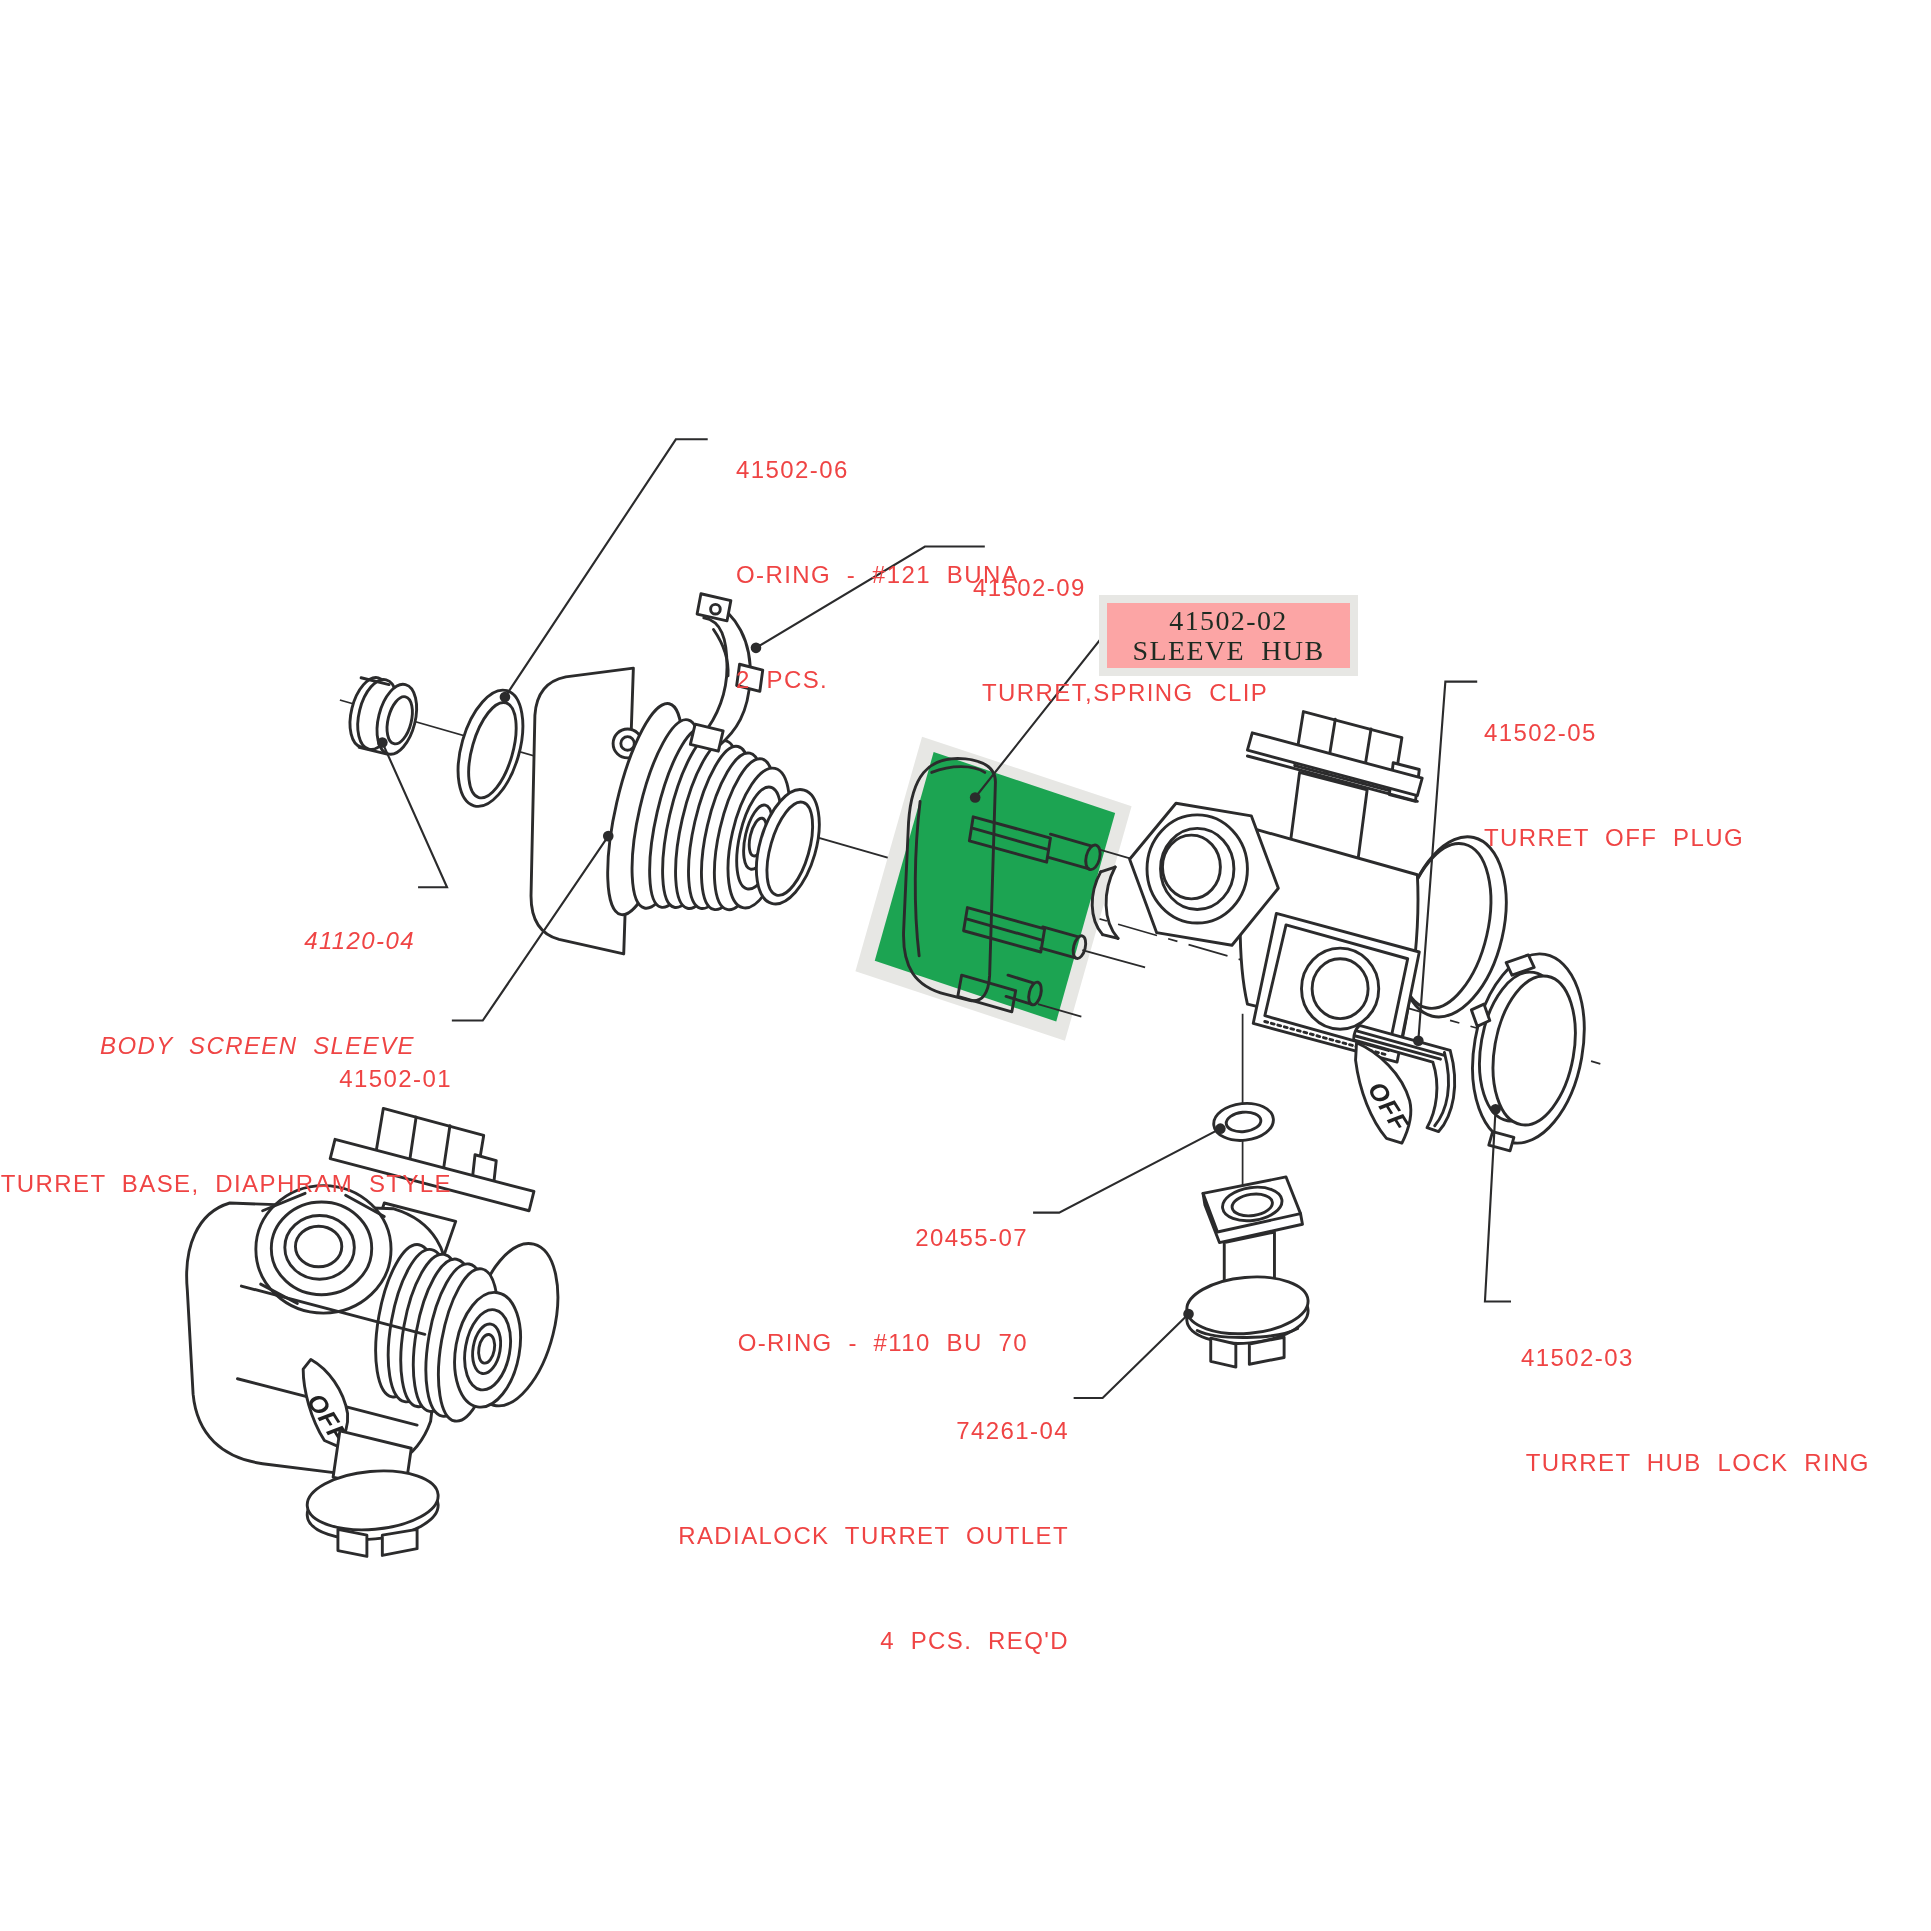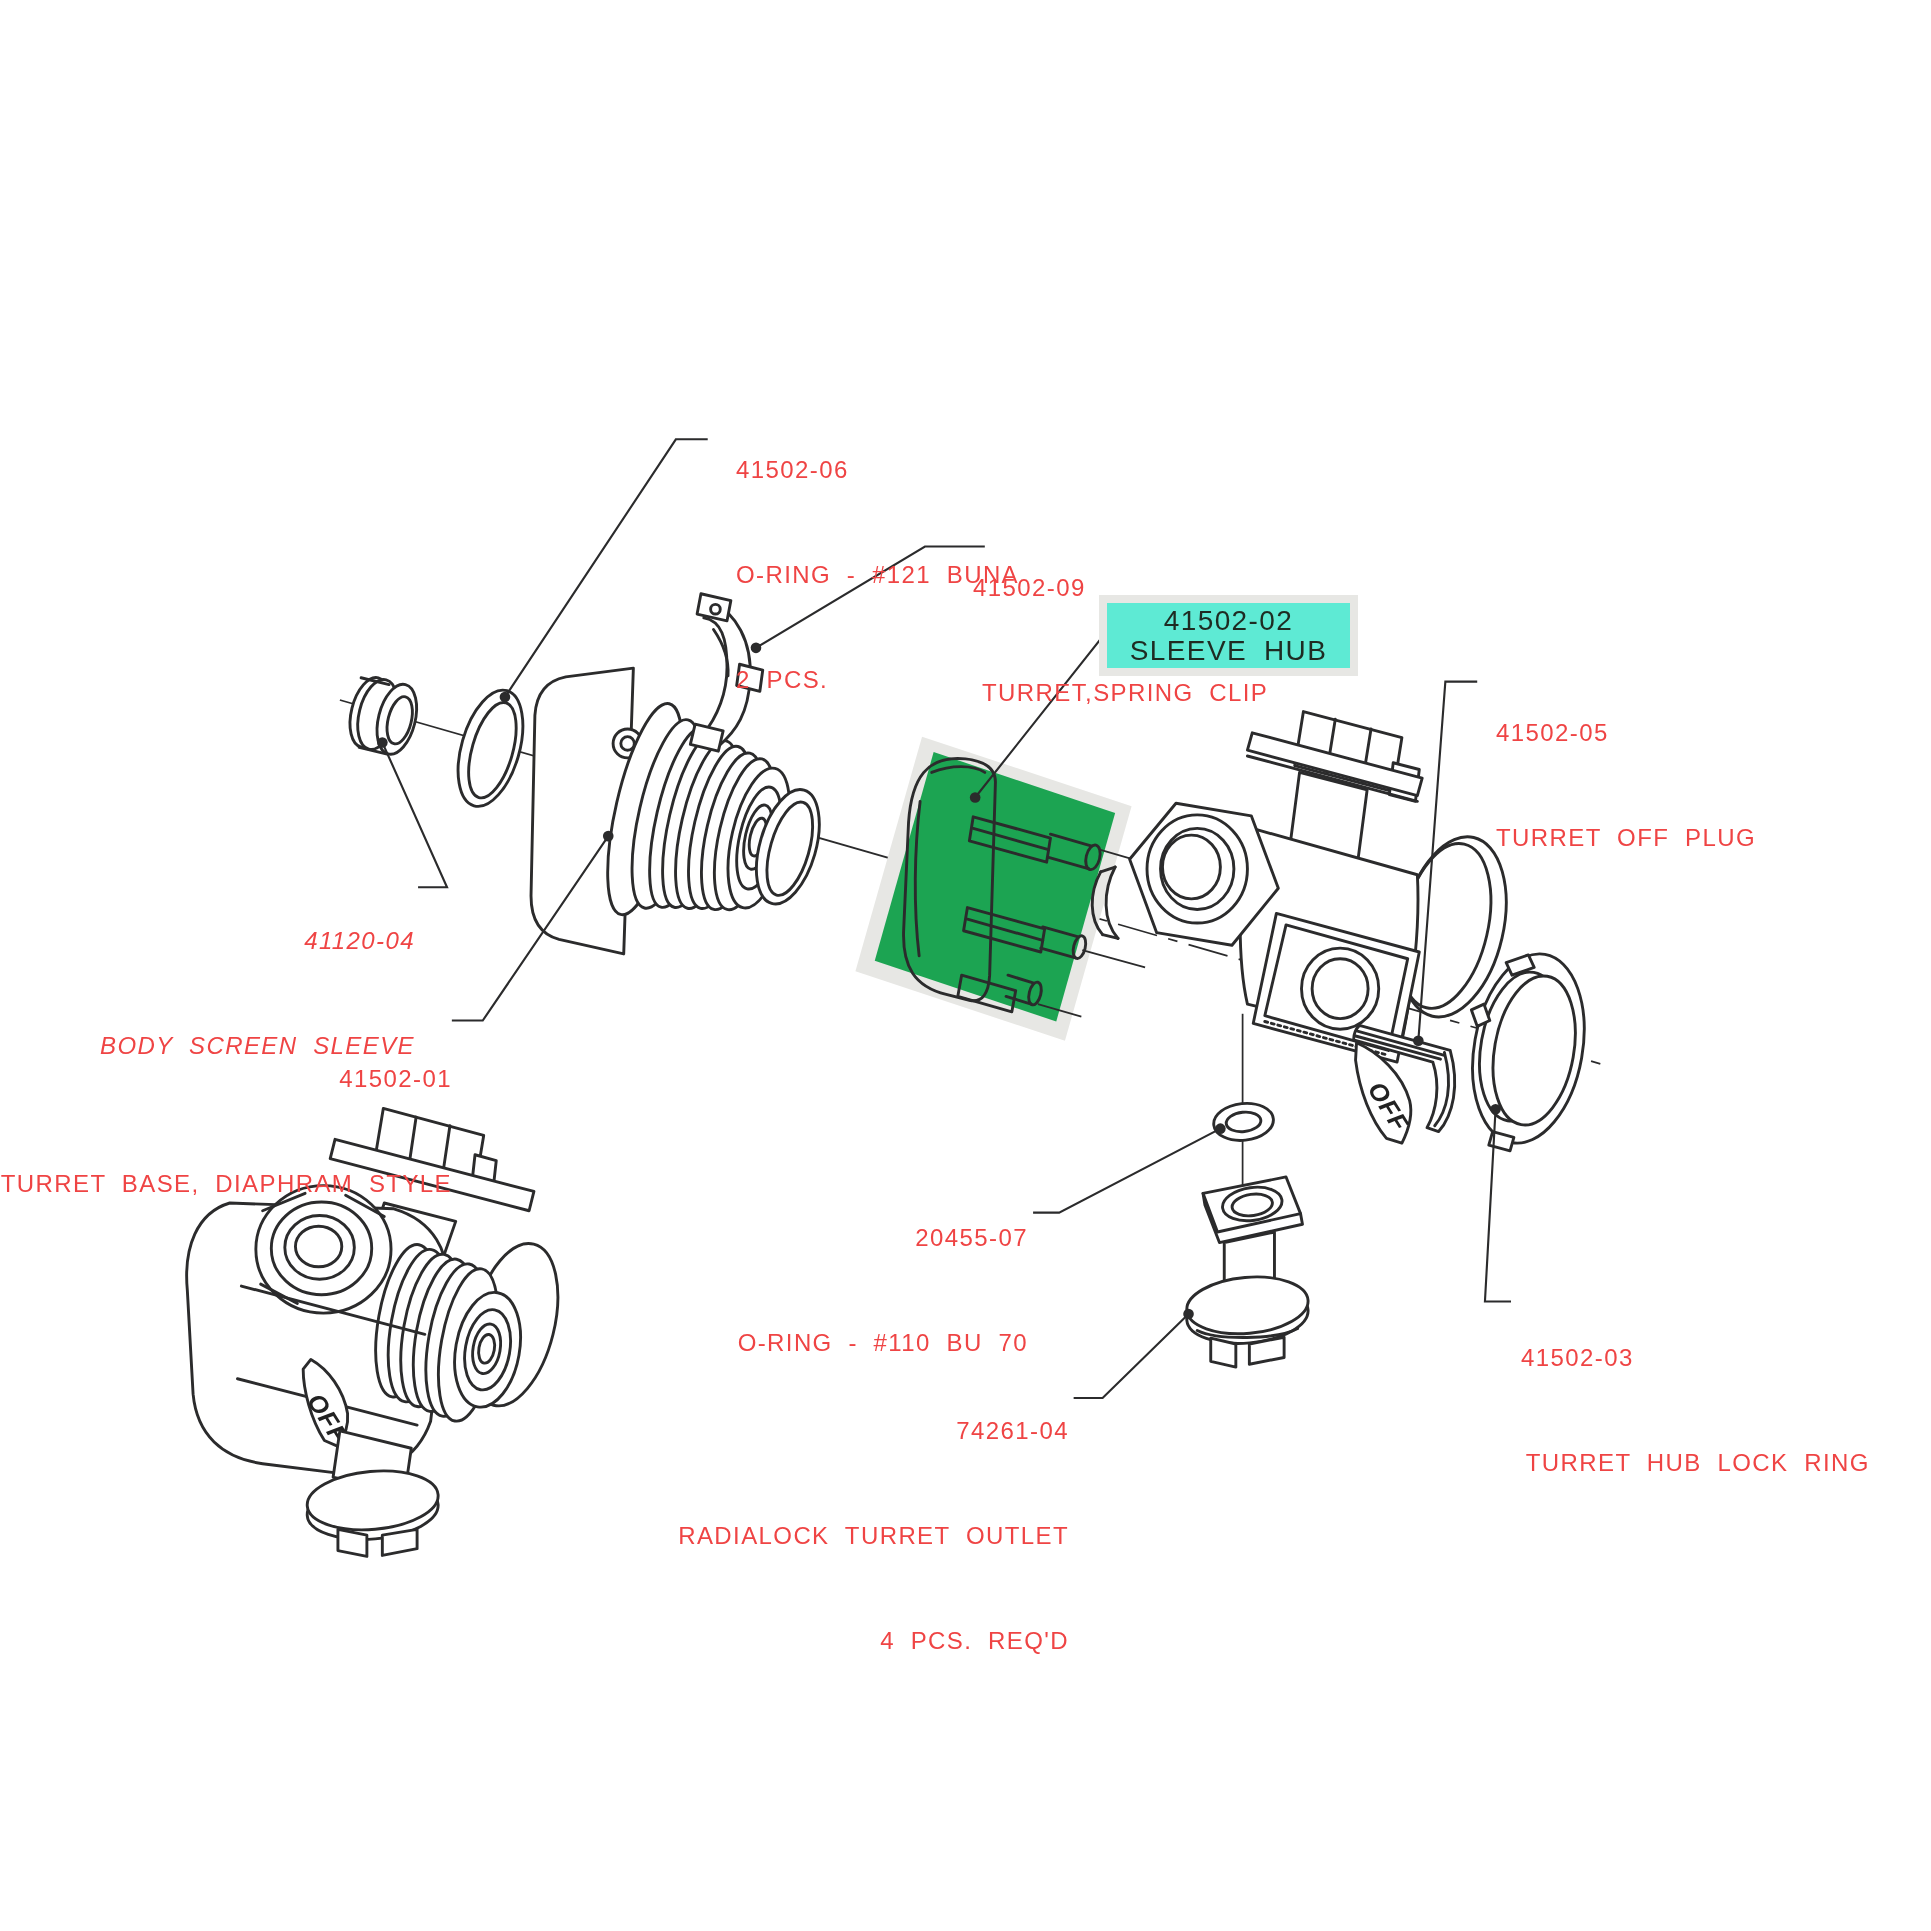--- a/index.html
+++ b/index.html
@@ -14,23 +14,23 @@
   .dot{fill:#2b2b2c;stroke:none;}
   .hatch{stroke:#2b2b2c;stroke-width:8;stroke-dasharray:3 4;fill:none;}
   .offtxt{font-family:"Liberation Sans",sans-serif;font-size:26px;font-weight:bold;
           font-style:italic;fill:#222;letter-spacing:1px;}
   .lbl{position:absolute;color:#ef4444;font-size:24px;letter-spacing:1.4px;
        word-spacing:7.7px;line-height:35px;white-space:pre;}
   .lbl span{display:block;}
   .r{text-align:right;}
   .hl-halo{position:absolute;left:1099px;top:595px;width:259px;height:81px;
        background:#e7e7e4;}
-  .hl-green{position:absolute;left:7.7px;top:7.7px;right:7.7px;bottom:7.7px;background:#5eead4;
+  .hl-green{position:absolute;left:7.7px;top:7.7px;right:7.7px;bottom:7.7px;background:#fca5a5;
        color:#1e2b22;text-align:center;font-size:28px;letter-spacing:1.4px;
-       word-spacing:7.7px;line-height:30px;padding-top:2.9px;box-sizing:border-box;}
+       word-spacing:7.7px;line-height:30px;padding-top:2.9px;box-sizing:border-box;font-family:Liberation Serif, serif;}
   .ind17{margin-left:9px;} .ind5{margin-left:4.8px;}
 </style>
 </head>
 <body>
 
 <div id="page">
 
 <svg width="1931" height="1931" viewBox="0 0 2000 2000">
 
   <g>
@@ -250,21 +250,21 @@
   <span class="ind17">TURRET,SPRING CLIP</span>
 </div>
 
 <div class="hl-halo">
   <div class="hl-green">
     <span style="display:block">41502-02</span>
     <span style="display:block">SLEEVE HUB</span>
   </div>
 </div>
 
-<div class="lbl" style="left:1484px;top:645px;margin-left:12px;">
+<div class="lbl" style="left:1484px;top:645px;">
   <span>41502-05</span>
   <span>TURRET OFF PLUG</span>
 </div>
 
 <div class="lbl r" style="left:34px;top:853px;width:381px;font-style:italic;">
   <span>41120-04</span>
   <span>BODY SCREEN SLEEVE</span>
 </div>
 
 <div class="lbl r" style="left:0px;top:991px;width:452px;">

